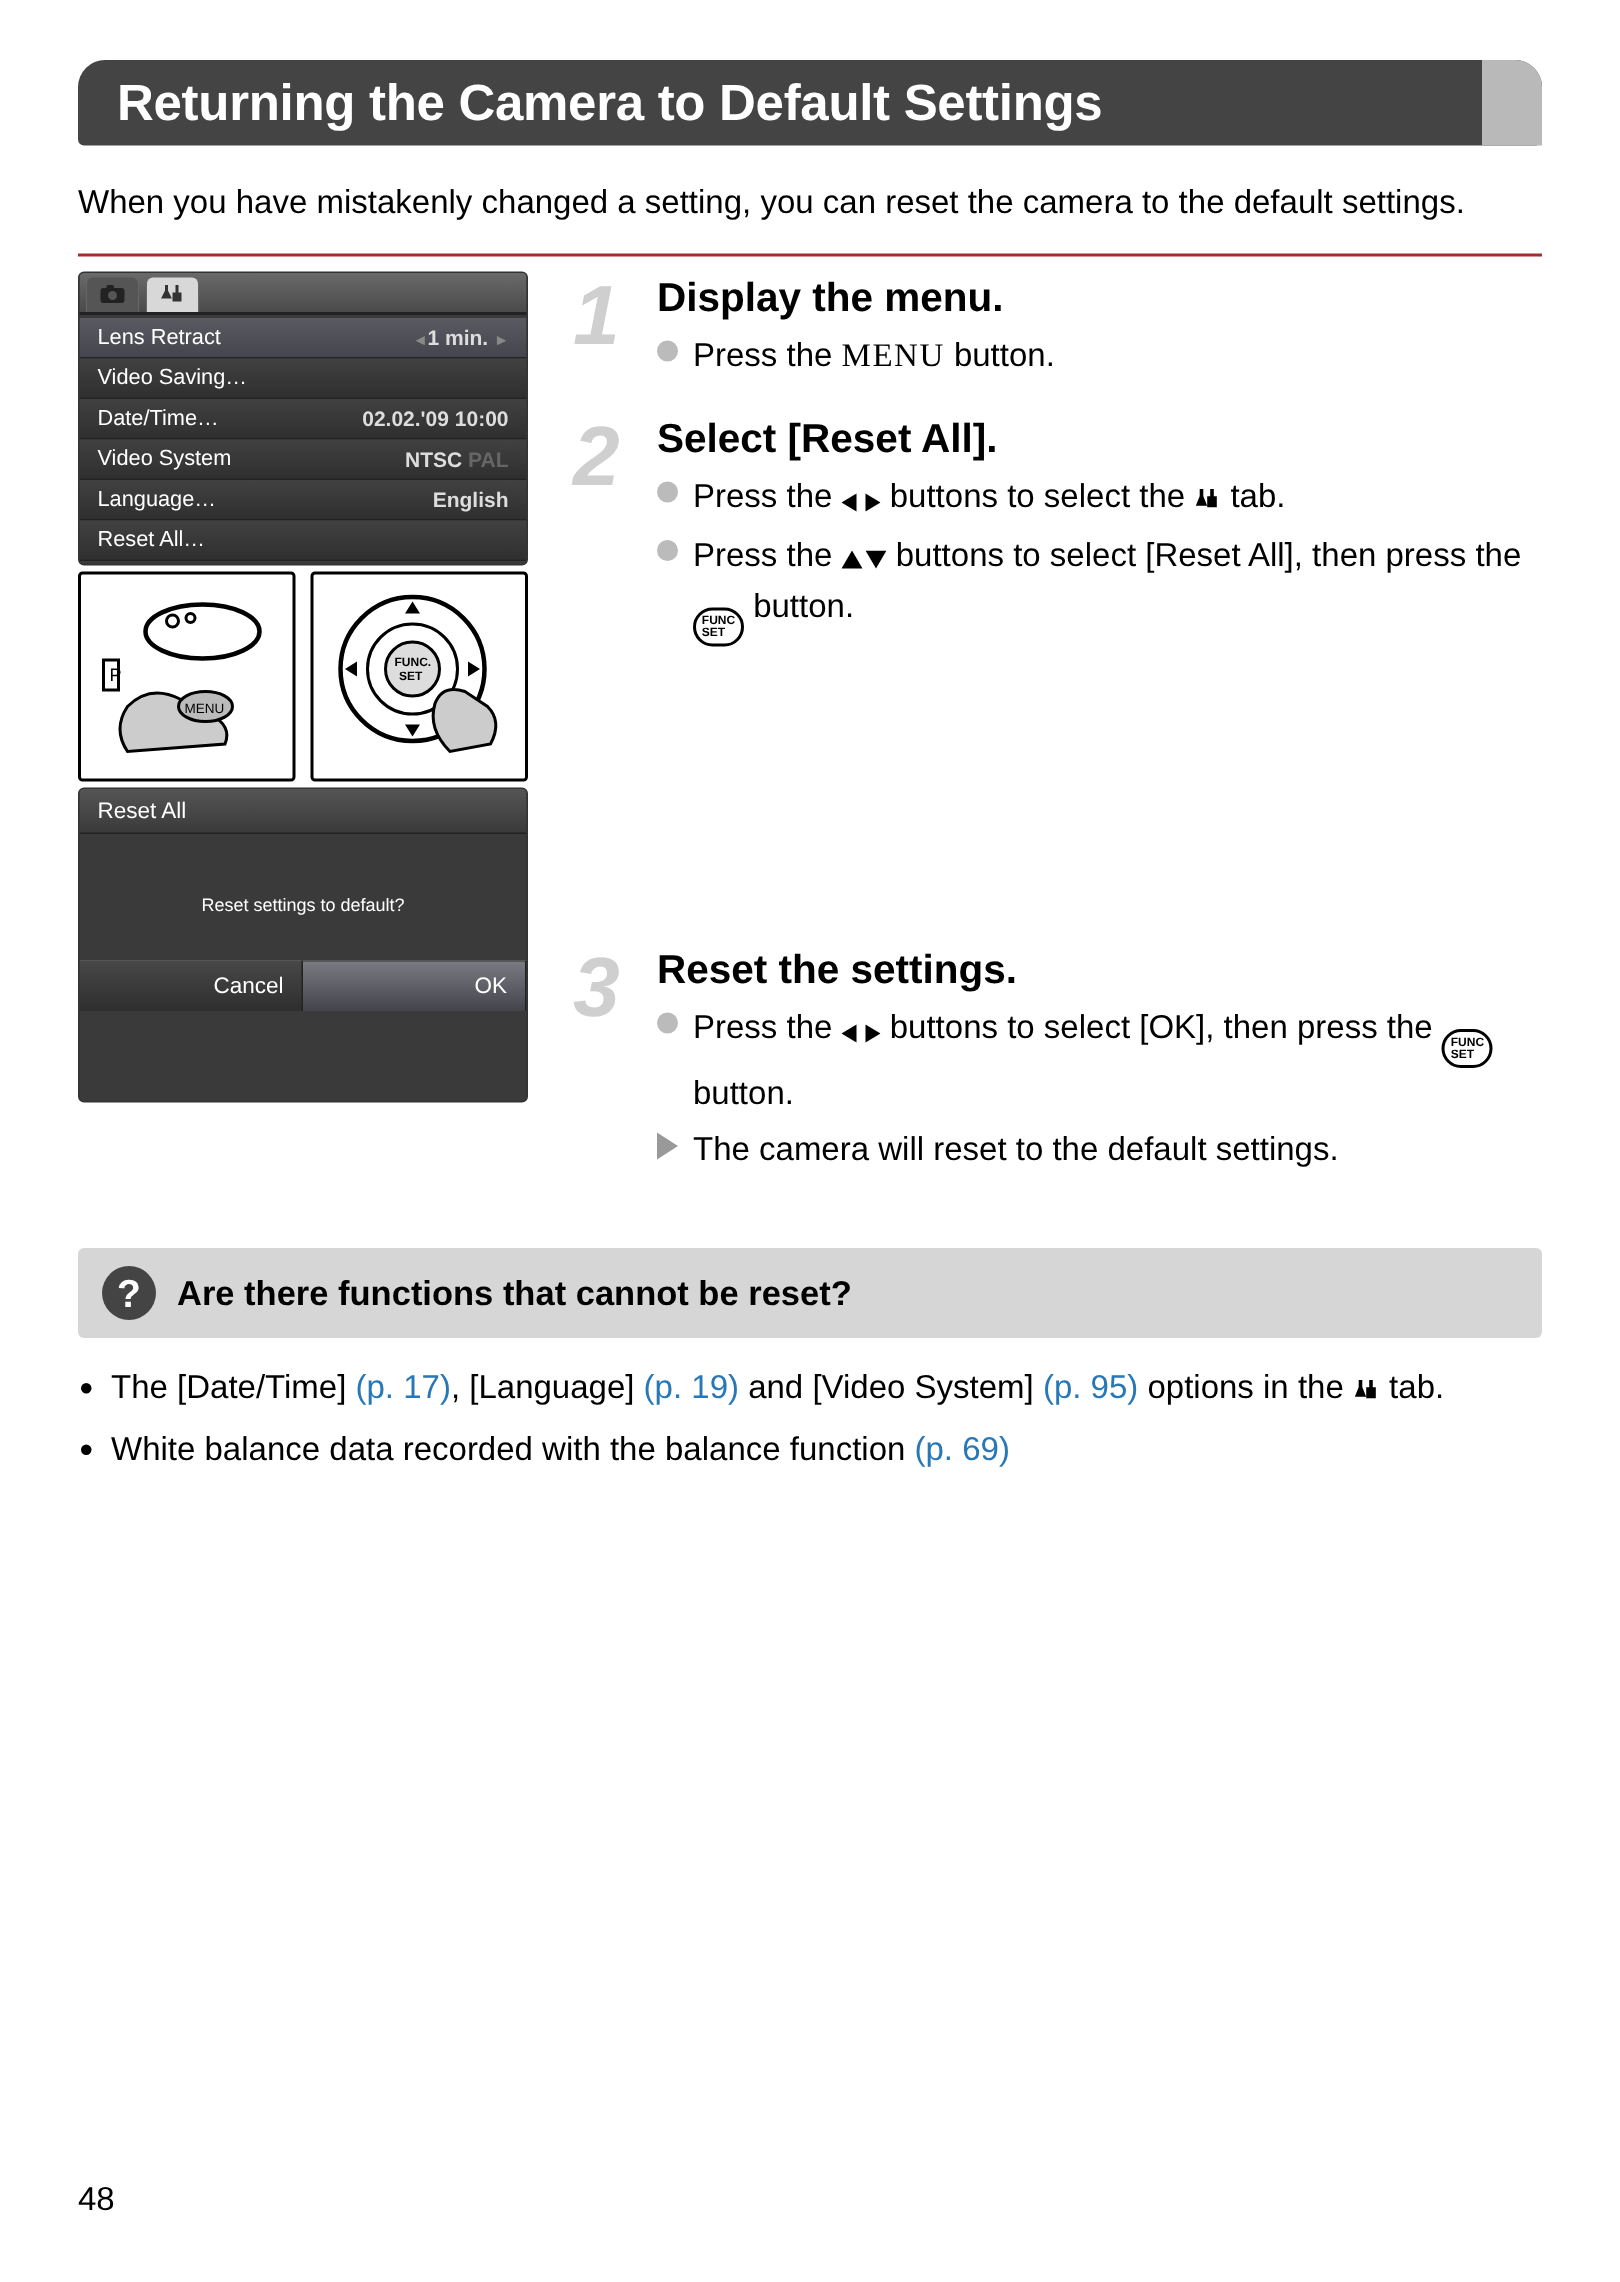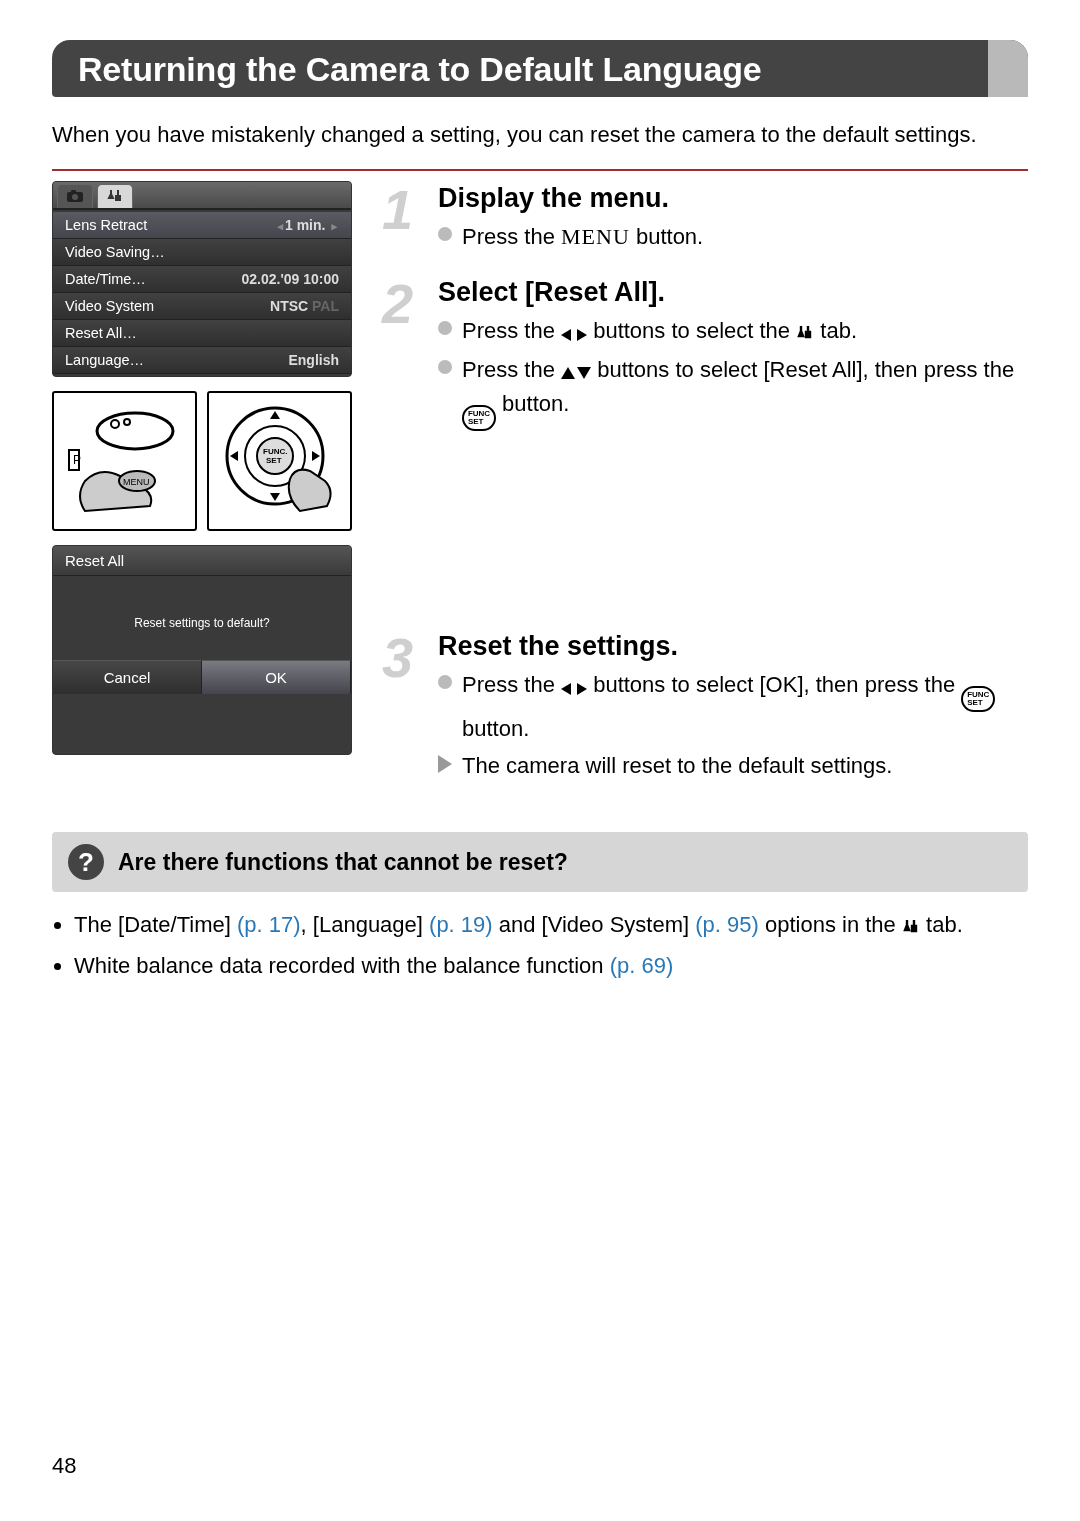--- a/index.html
+++ b/index.html
@@ -31,21 +31,21 @@
     letter-spacing: -0.2px;
     position:relative; z-index:2;
   }
   .intro {
     font-size: 22px;
     line-height: 1.45;
     margin-bottom: 18px;
   }
   .rule { border: none; border-top: 2px solid #a03030; margin-bottom: 10px; }
   .row { display:flex; gap:30px; }
-  .leftcol { width:300px; flex:0 0 300px; display:flex; flex-direction:column; gap:14px; }
+  .leftcol { width:300px; flex:0 0 300px; display:flex; flex-direction:column; gap:4px; }
   .rightcol { flex:1; padding-top:2px; }
   .step { position: relative; padding-left: 56px; margin-bottom: 24px; }
   .step-num {
     position:absolute; left:0; top:-6px;
     font-size:56px; font-weight:900; font-style:italic;
     color:#cfcfcf;
   }
   .step-title {
     font-weight:700; font-size:27px; margin-bottom:6px;
   }
@@ -106,21 +106,21 @@
   .screen3 { height:210px; }
   .screen3 .hdr {
     background:linear-gradient(#555,#3a3a3a);
     padding:6px 12px; font-size:15px; border-bottom:1px solid #222;
   }
   .screen3 .msg {
     text-align:center; padding:40px 10px 30px; font-size:12px;
   }
   .screen3 .btns { display:flex; }
   .screen3 .btn {
-    flex:1; text-align:center; padding:8px 0; font-size:15px;
+    flex:1; text-align:right; padding:8px 12px; font-size:15px;
     background:linear-gradient(#474747,#2e2e2e);
     border-top:1px solid #555;
   }
   .screen3 .btn.ok {
     background:linear-gradient(#7a7a82,#44444c);
     border-left:1px solid #222; border-right:1px solid #222;
   }
 
   
   .callout {
@@ -143,21 +143,21 @@
   .page-num {
     position:absolute; left:52px; bottom:42px; font-size:22px;
   }
 
   .step.gap { margin-bottom: 200px; }
 </style>
 </head>
 <body>
 
 <div class="title-bar">
-  <div class="title-text">Returning the Camera to Default Language</div>
+  <div class="title-text">Returning the Camera to Default Settings</div>
 </div>
 
 <p class="intro">When you have mistakenly changed a setting, you can reset the camera to the default settings.</p>
 
 <hr class="rule">
 
 <div class="row">
   <div class="leftcol">
 
     <div class="screen screen1">
@@ -186,26 +186,26 @@
           </div>
           <div class="menu-row">
             <span>Date/Time…</span>
             <span class="val">02.02.'09 10:00</span>
           </div>
           <div class="menu-row">
             <span>Video System</span>
             <span class="val">NTSC <span class="alt">PAL</span></span>
           </div>
           <div class="menu-row">
+            <span>Language…</span>
+            <span class="val">English</span>
+          </div>
+          <div class="menu-row">
             <span>Reset All…</span>
             <span class="val"></span>
-          </div>
-          <div class="menu-row">
-            <span>Language…</span>
-            <span class="val">English</span>
           </div>
         </div>
     </div>
 
     <div class="diagram-row">
       <div class="diagram">
         <svg width="120" height="110" viewBox="0 0 120 110">
           <ellipse cx="70" cy="25" rx="38" ry="18" fill="none" stroke="#000" stroke-width="3"></ellipse>
           <circle cx="50" cy="18" r="4" fill="none" stroke="#000" stroke-width="2"></circle>
           <circle cx="62" cy="16" r="3" fill="none" stroke="#000" stroke-width="2"></circle>

